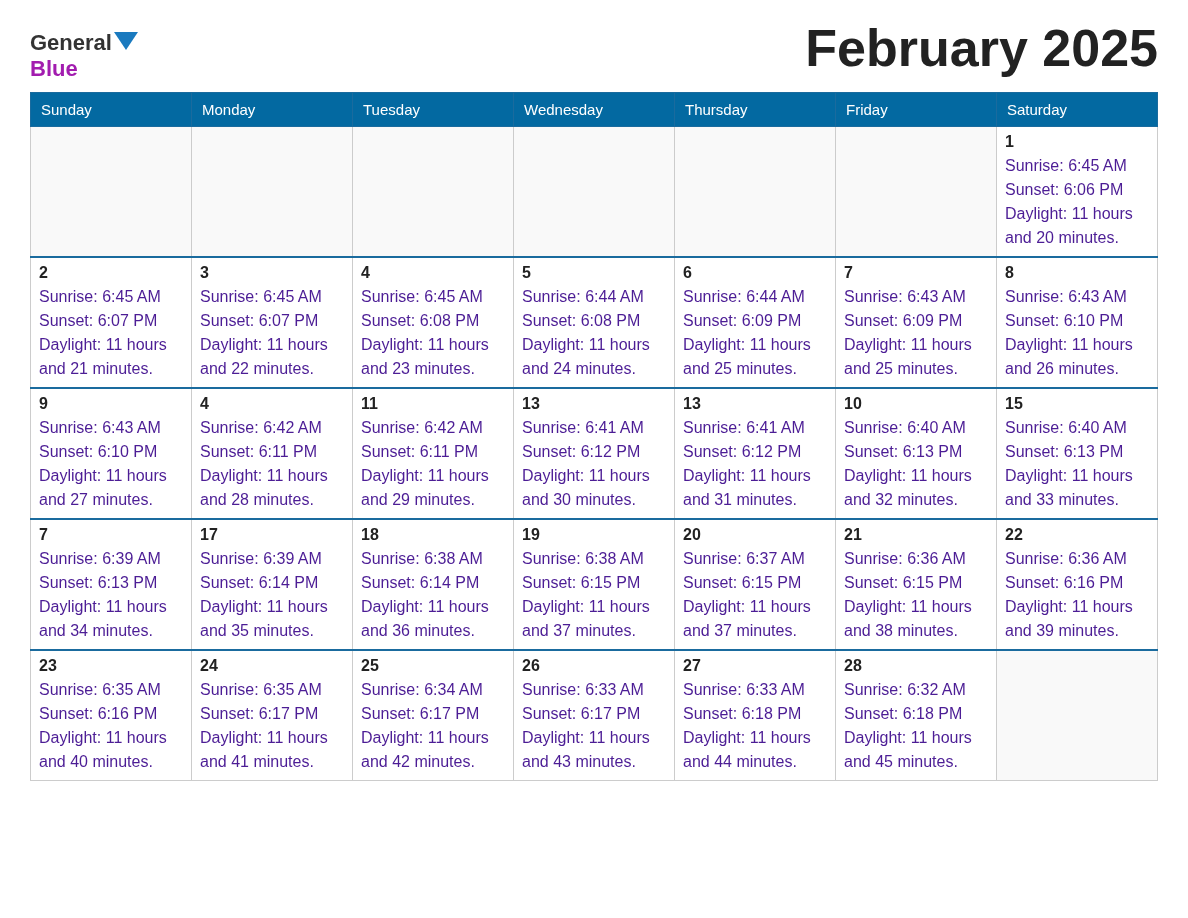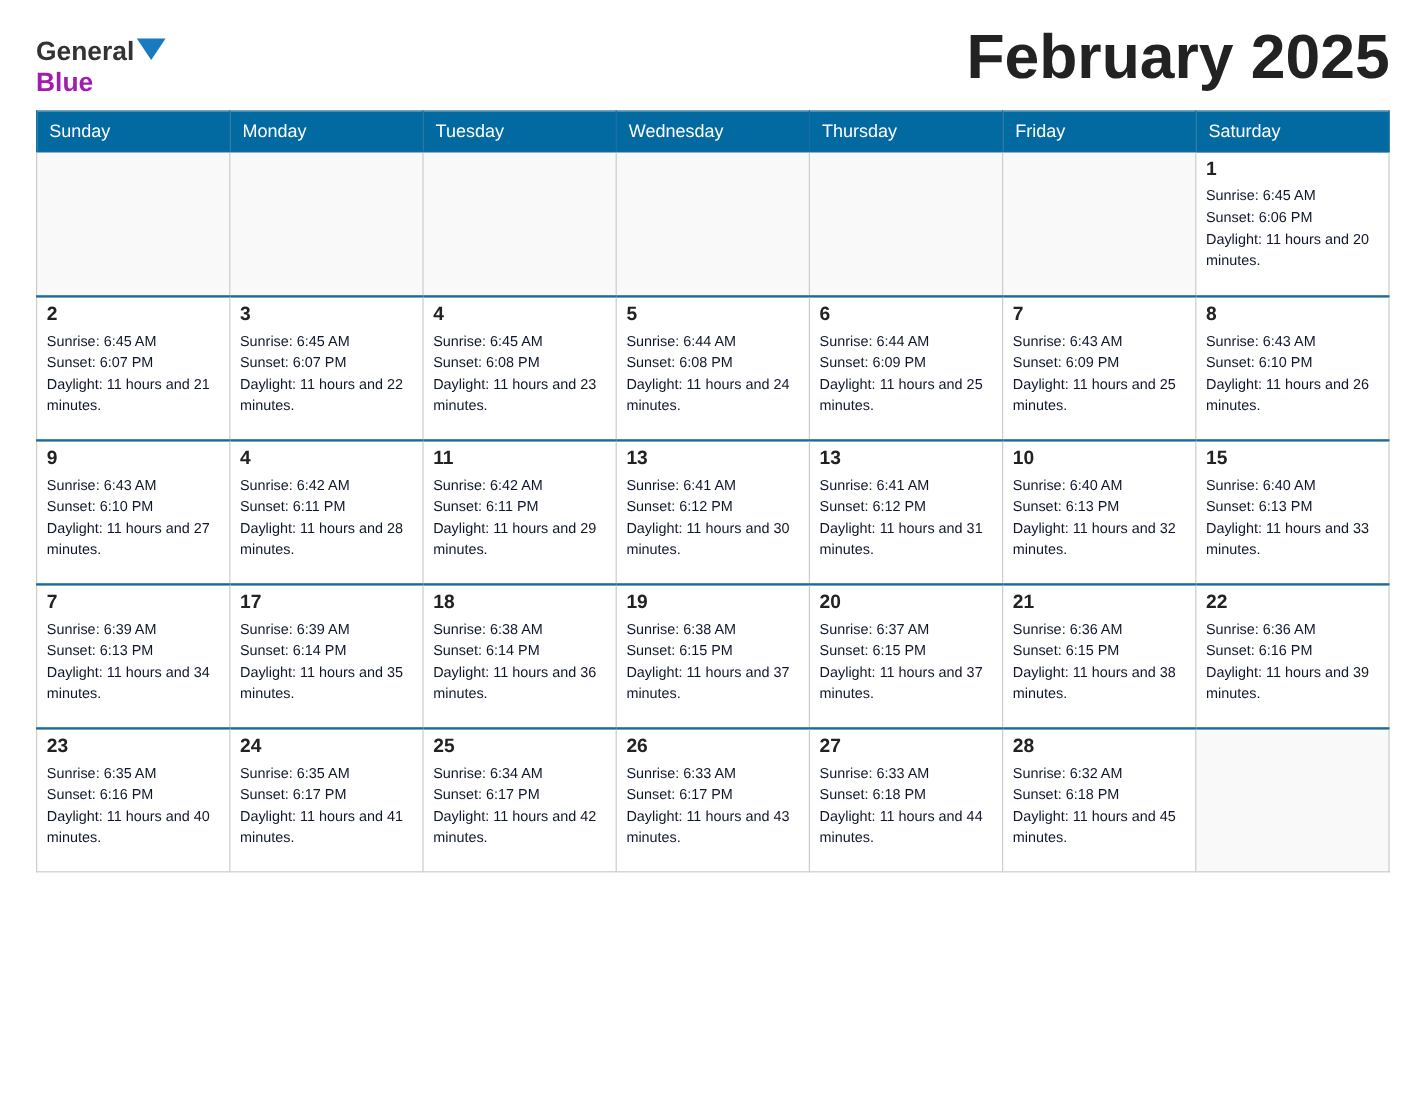--- a/index.html
+++ b/index.html
@@ -92,22 +92,22 @@
       height: 120px;
     }
     .day-number {
       font-size: 16px;
       font-weight: bold;
       color: #222;
       display: block;
       margin-bottom: 3px;
     }
     .day-info {
-      font-size: 12px;
-      color: #0f172a;
+      font-size: 16px;
+      color: #4c1d95;
       line-height: 1.5;
     }
     .empty-cell {
       background: #f9f9f9;
     }
     .row-separator td {
       border-top: 2px solid #1a6b9e;
     }
   </style>
 </head>

